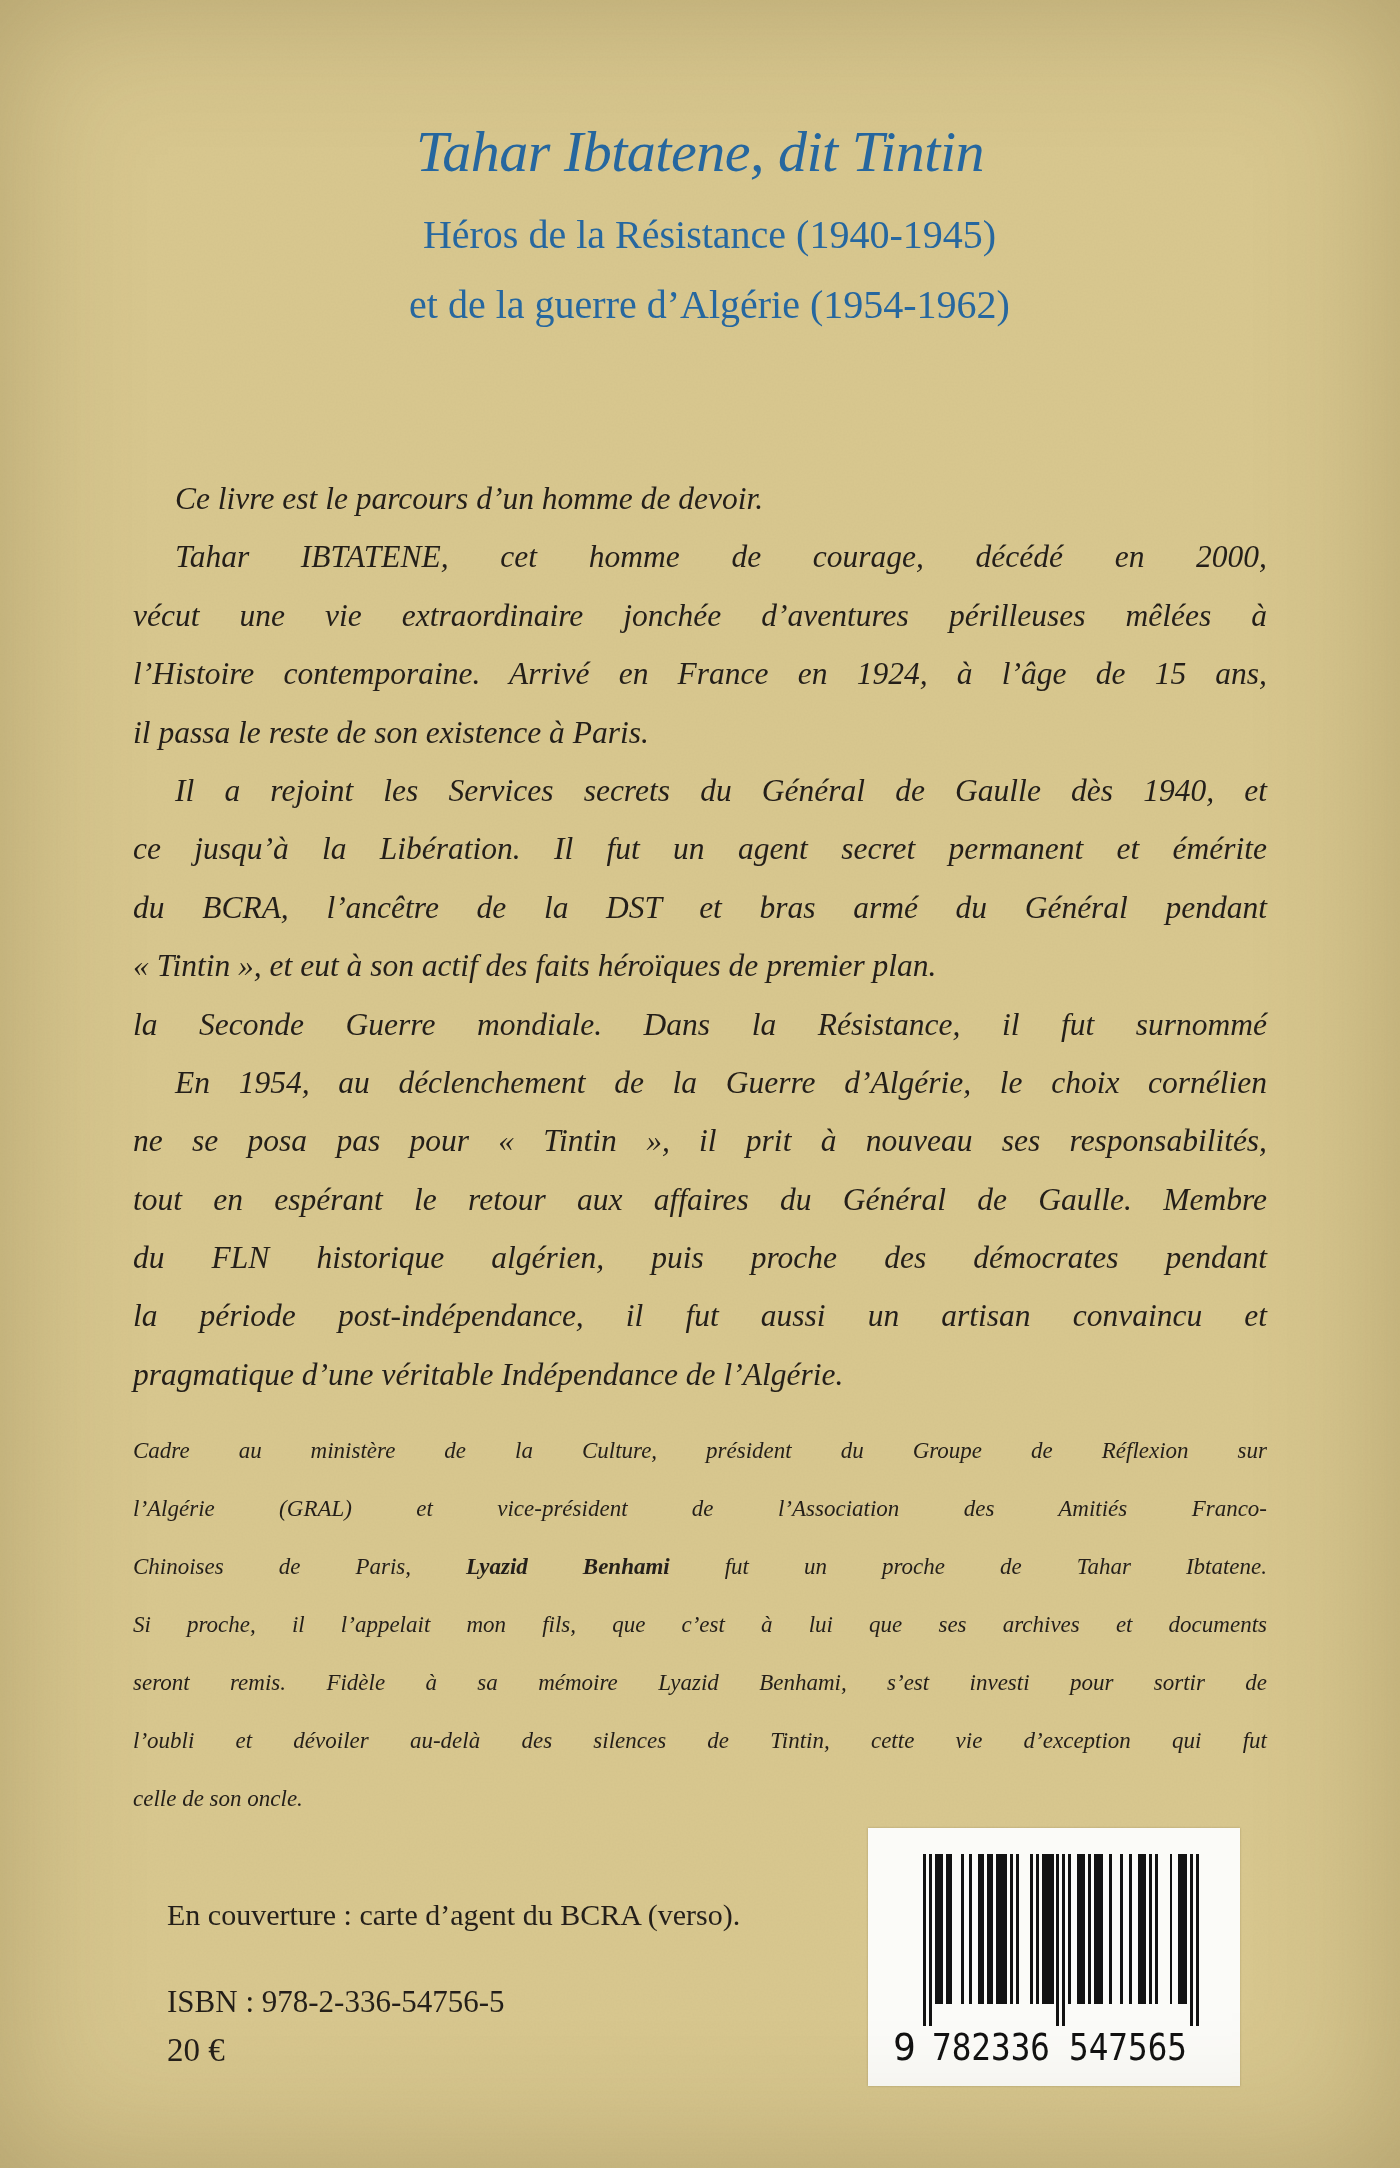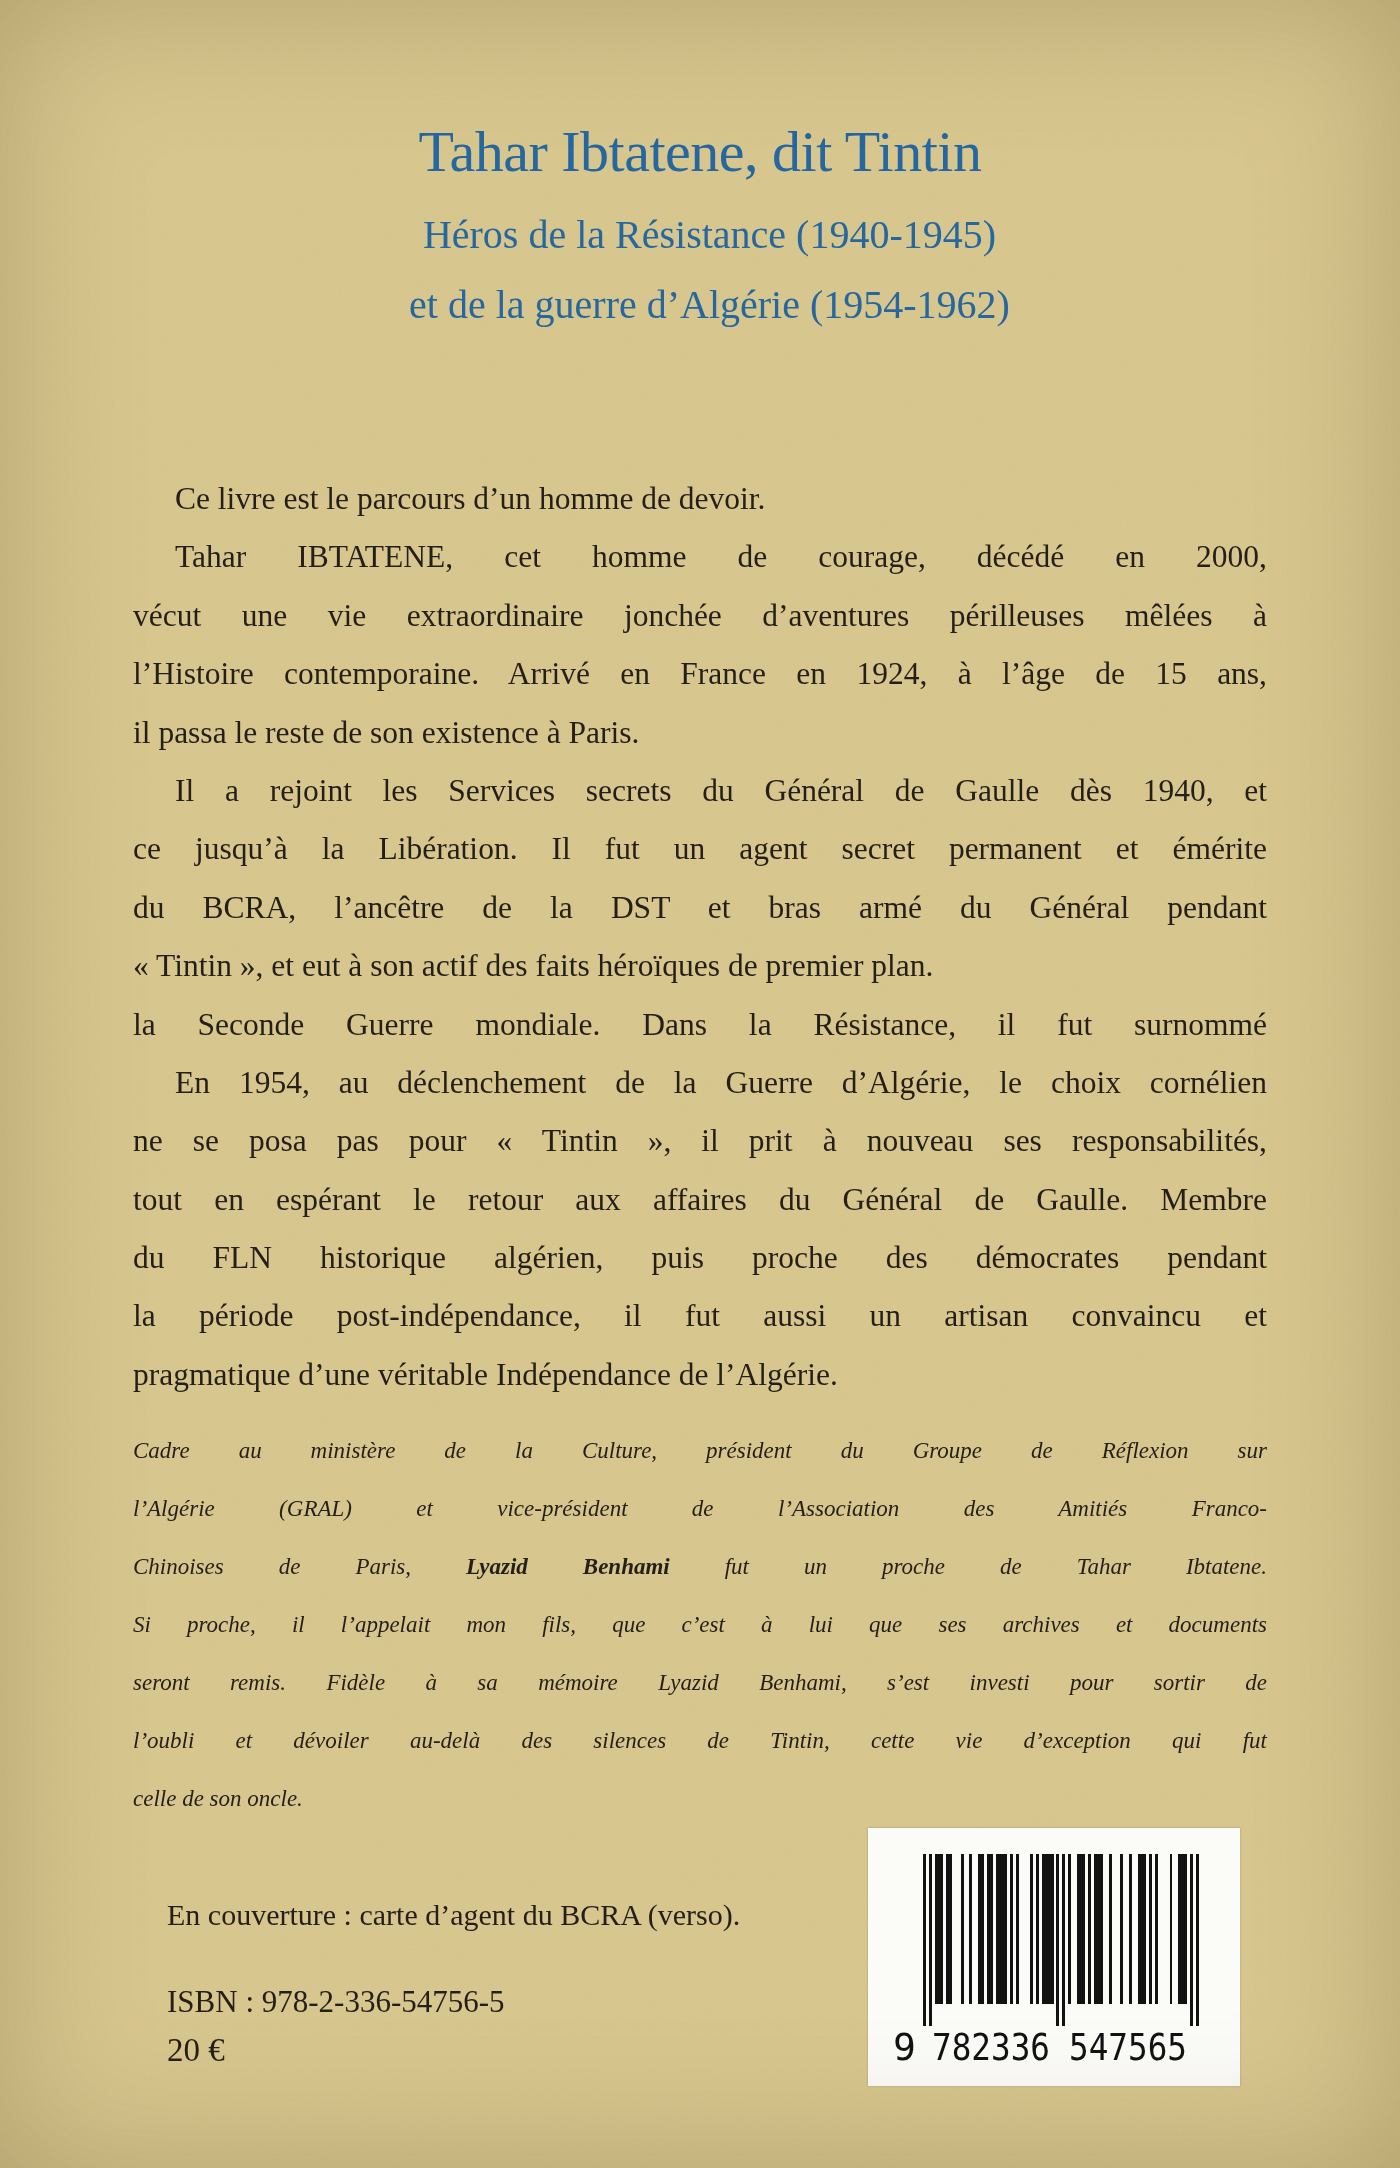--- a/index.html
+++ b/index.html
@@ -19,35 +19,37 @@
     box-shadow: inset 0 0 140px rgba(104,86,44,0.33);
     pointer-events:none;
   }
   .title {
     position:absolute; top:118px; left:0; right:0;
     text-align:center;
     font-size:58px; font-weight:normal;
     letter-spacing:-0.5px;
     color:#26679f;
     margin:0;
+    font-style:italic;
   }
   .subtitle {
     position:absolute; left:0; right:0;
     text-align:center;
     font-size:40px;
     color:#26679f;
     line-height:1;
     padding-left:19px;
   }
   .sub1 { top:215px; }
   .sub2 { top:285px; }
 
   .synopsis {
     position:absolute; left:133px; width:1134px; top:470px;
     font-size:31.5px;
+    font-style:italic;
   }
   .synopsis .line {
     line-height:58.4px; height:58.4px;
     text-align:justify; text-align-last:justify;
     white-space:nowrap; 
     overflow:visible;
   }
   .synopsis .line { white-space:normal; }
   .synopsis .line.last { text-align-last:left; }
   .synopsis .line.indent { text-indent:42px; }

